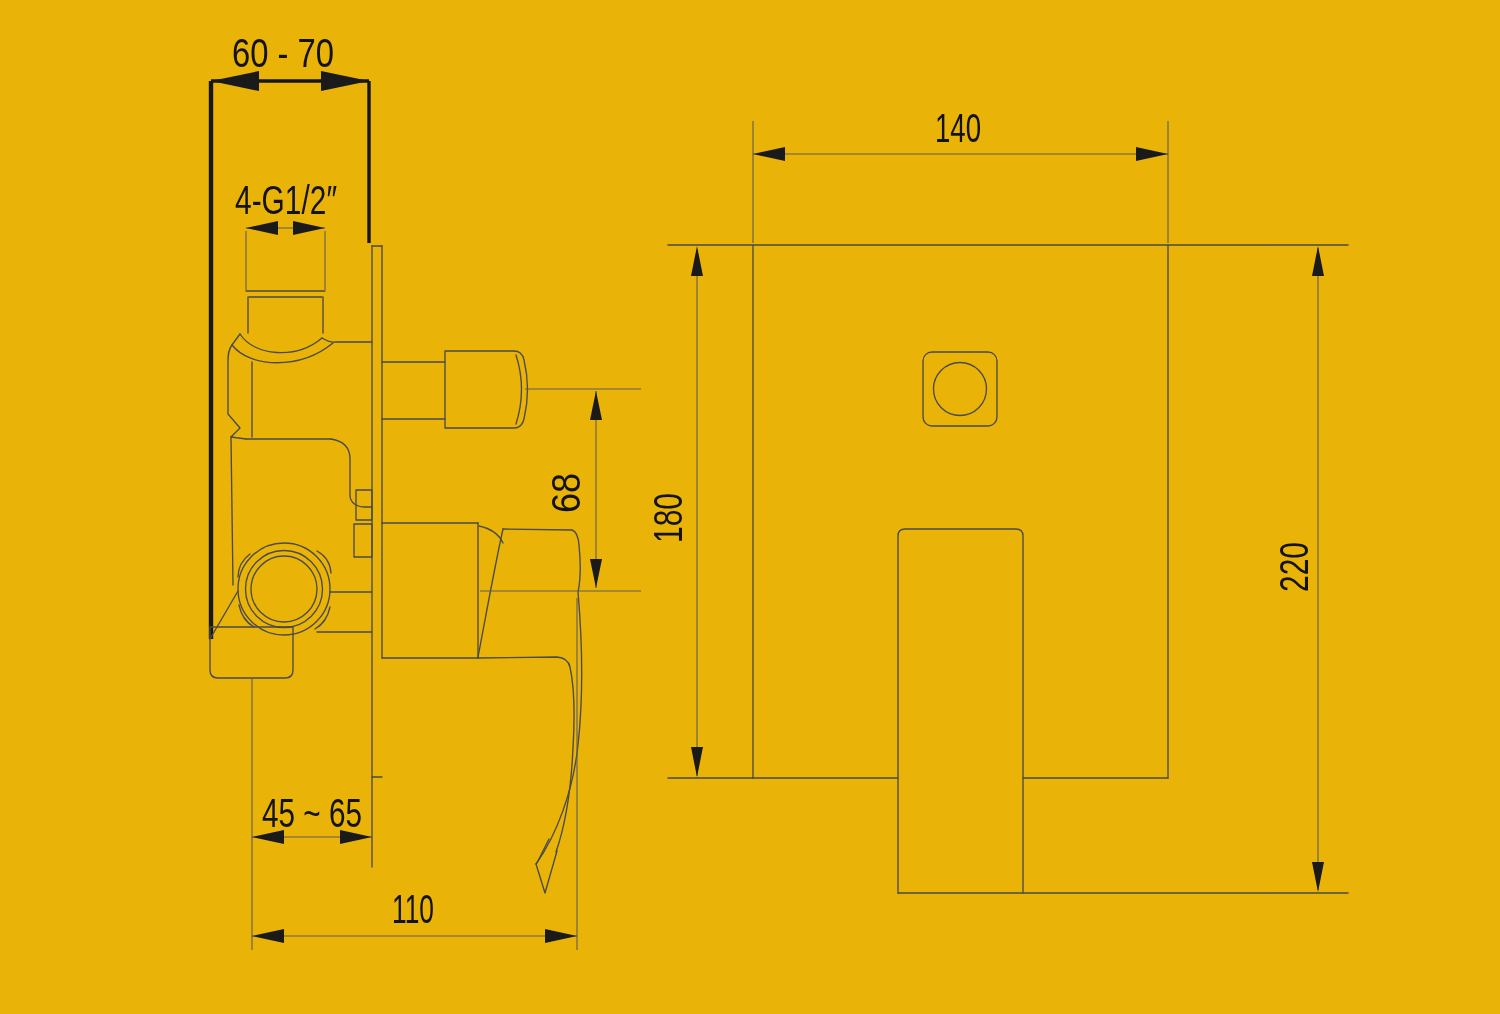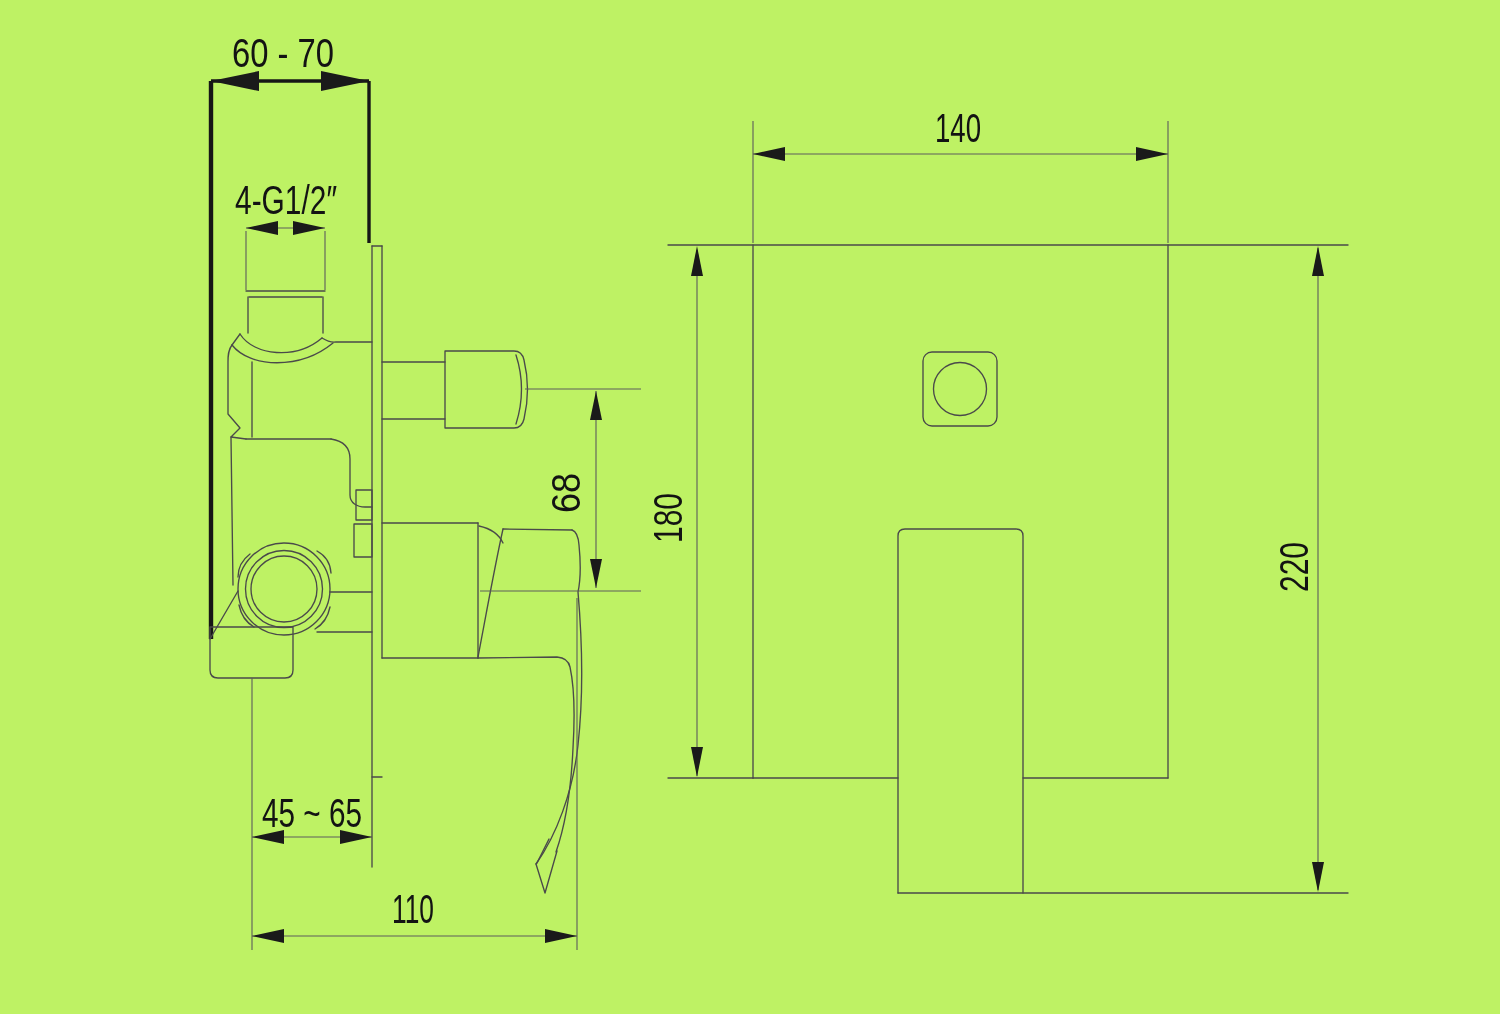--- a/index.html
+++ b/index.html
@@ -1,16 +1,16 @@
 <!DOCTYPE html>
 <html><head>
 <meta charset="utf-8">
 <style>
   html,body{margin:0;padding:0;background:#ffffff;}
-  .stage{width:1500px;height:1014px;position:relative;background:#bef264;overflow:hidden;
+  .stage{width:1500px;height:1014px;position:relative;background:#eab308;overflow:hidden;
          font-family:"Liberation Sans",sans-serif;}
   svg{display:block;}
   .geo{stroke:#4a4a4a;stroke-width:1.35;fill:none;stroke-linecap:round;stroke-linejoin:round;}
   .dim{stroke:#5c5c5c;stroke-width:1.1;fill:none;stroke-linecap:butt;}
   .thick{stroke:#161616;stroke-width:4.4;fill:none;stroke-linecap:butt;}
   .thick2{stroke:#161616;stroke-width:3.4;fill:none;stroke-linecap:butt;}
   .arrow{fill:#1a1a1a;stroke:none;}
   .lbl{font-family:"Liberation Sans",sans-serif;font-size:40px;fill:#131313;}
 </style>
 </head>

